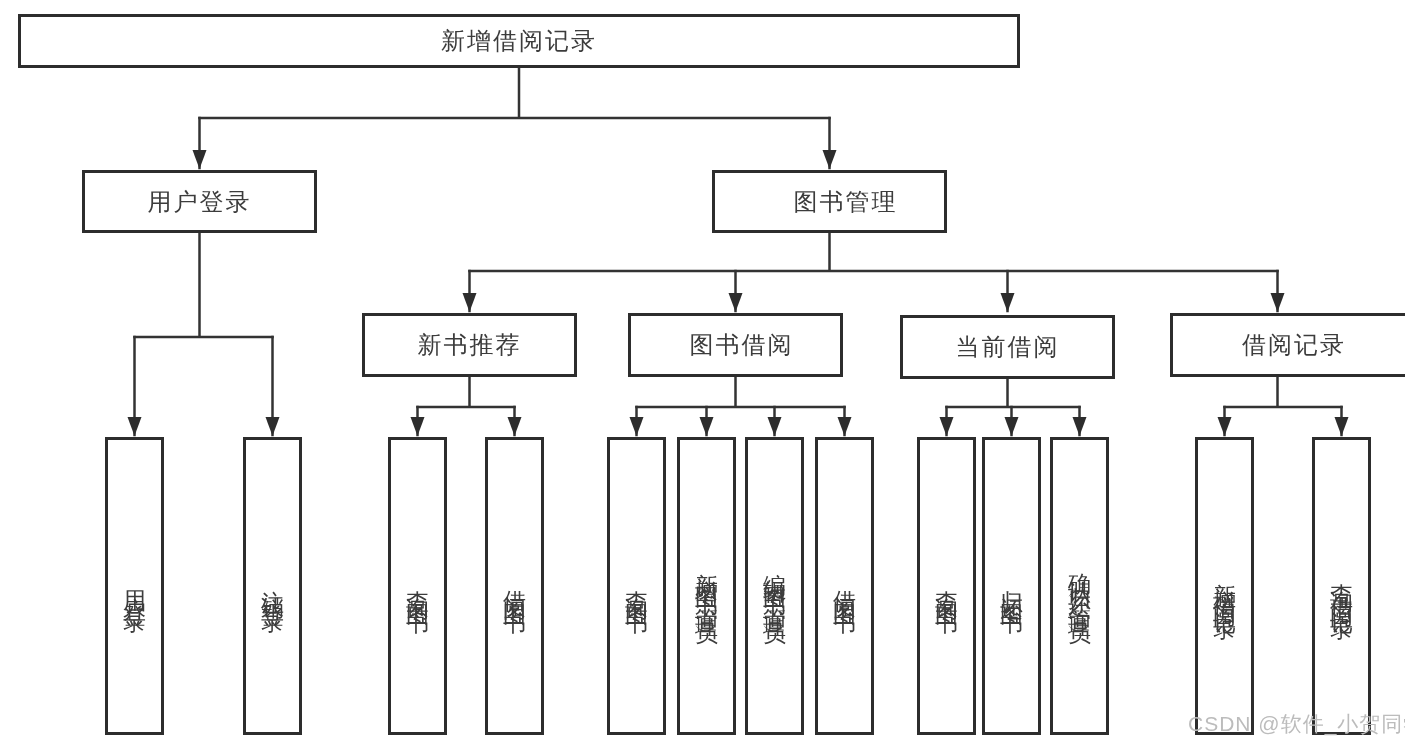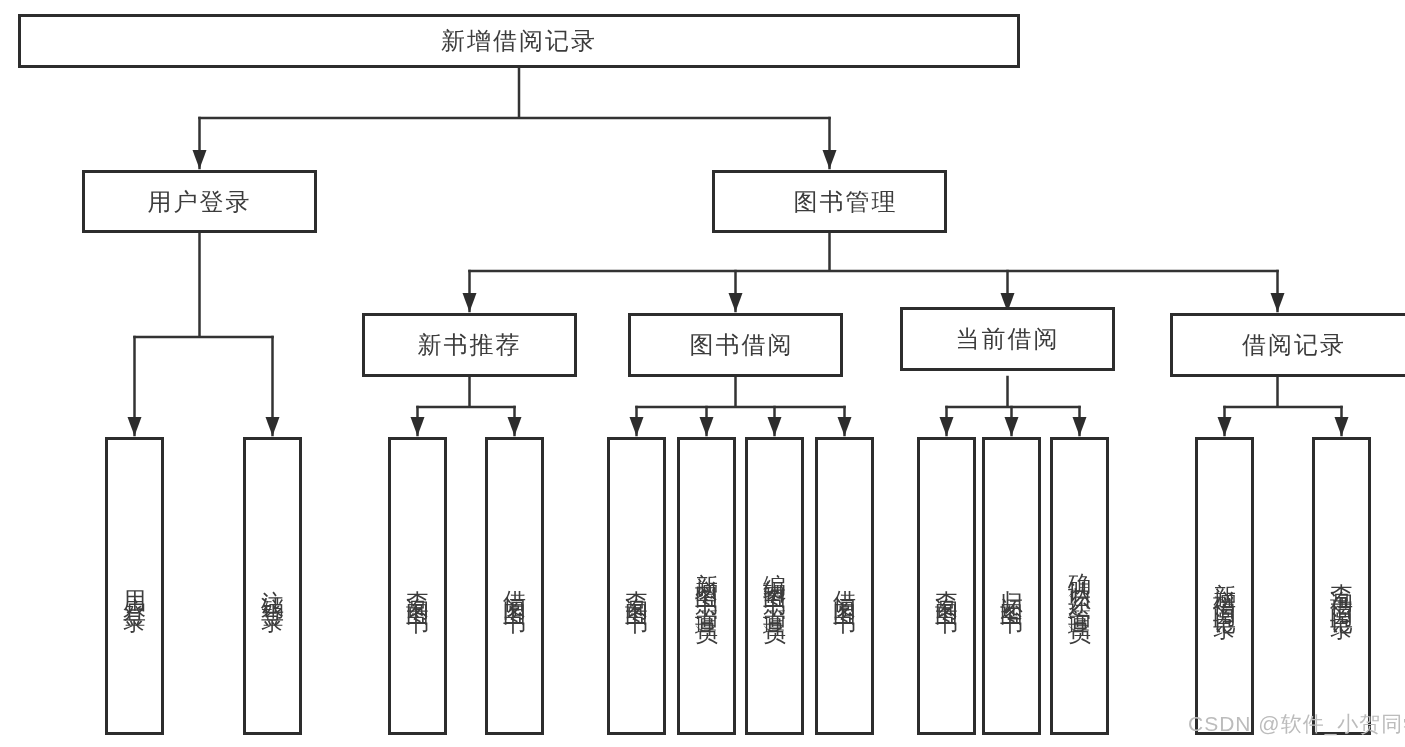--- a/index.html
+++ b/index.html
@@ -76,21 +76,21 @@
     </g>
   </svg>
 
   <div class="node" style="left:18px; top:14px; width:1002px; height:54px;">新增借阅记录</div>
 
   <div class="node" style="left:82px; top:170px; width:235px; height:63px;">用户登录</div>
   <div class="node" style="left:712px; top:170px; width:235px; height:63px;padding-left:32px;">图书管理</div>
 
   <div class="node" style="left:362px; top:313px; width:215px; height:64px;">新书推荐</div>
   <div class="node" style="left:628px; top:313px; width:215px; height:64px;padding-left:12px;">图书借阅</div>
-  <div class="node" style="left:900px; top:307px; width:215px; height:64px;">当前借阅</div>
+  <div class="node" style="left:900px; top:315px; width:215px; height:64px;">当前借阅</div>
   <div class="node" style="left:1170px; top:313px; width:248px; height:64px;">借阅记录</div>
 
   <div class="vnode" style="left:105px;">
     <span>用户登录</span>
   </div>
   <div class="vnode" style="left:243px;">
     <span>注销登录</span>
   </div>
 
   <div class="vnode" style="left:388px;">

